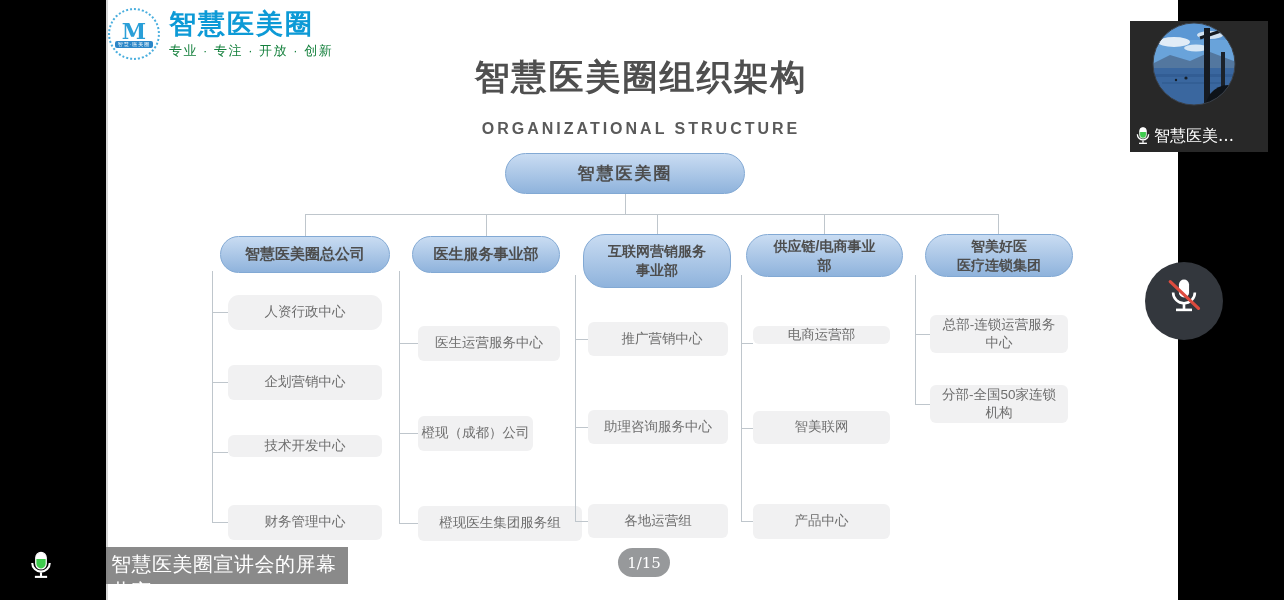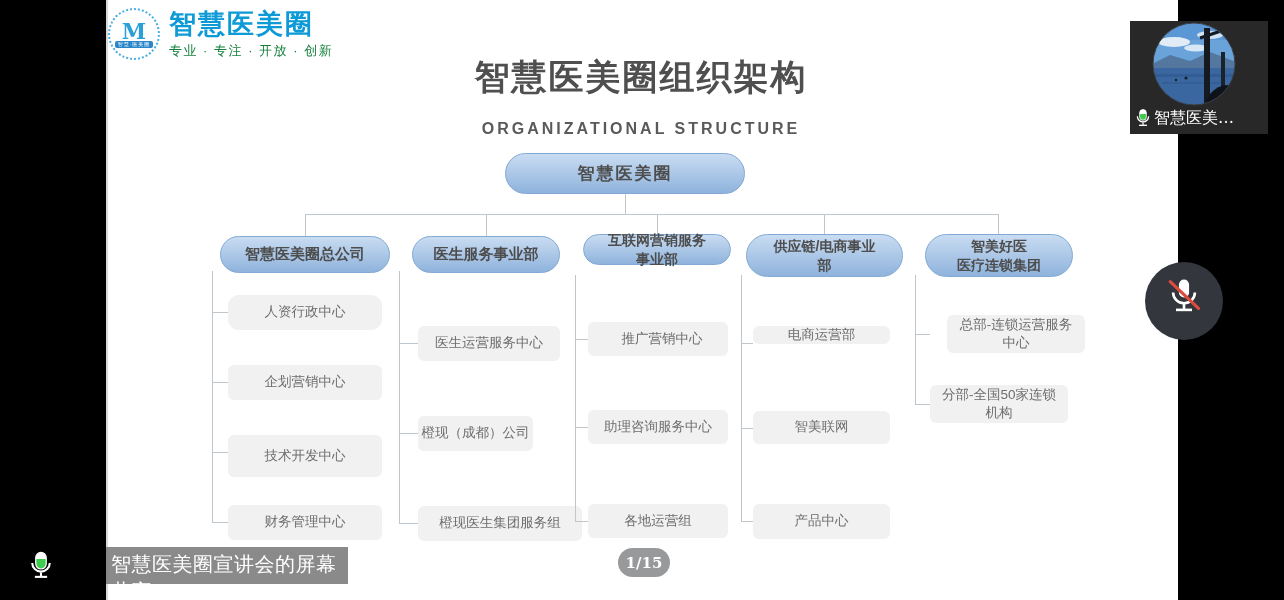--- a/index.html
+++ b/index.html
@@ -23,42 +23,42 @@
   .slide-title{font-size:35px;font-weight:bold;color:#4f4f4f;letter-spacing:2px;}
   .slide-subtitle{font-size:16px;color:#5a5a5a;letter-spacing:3px;margin-top:19px;font-weight:bold;}
 
   
   .pill{position:absolute;box-sizing:border-box;display:flex;align-items:center;justify-content:center;
         text-align:center;white-space:pre-line;font-weight:bold;color:#4d4d4d;
         background:linear-gradient(#c9dcf2,#8fb3dc);border:1px solid #82a9d4;border-radius:22px;}
   .pill.root{left:505px;top:153px;width:240px;height:41px;font-size:17px;letter-spacing:2px;}
   .pill.b1{left:220px;top:236px;width:170px;height:37px;font-size:15px;}
   .pill.b2{left:412px;top:236px;width:148px;height:37px;font-size:15px;}
-  .pill.b3{left:583px;top:234px;width:148px;height:31px;font-size:14px;line-height:1.35;}
+  .pill.b3{left:583px;top:234px;width:148px;height:54px;font-size:14px;line-height:1.35;}
   .pill.b4{left:746px;top:234px;width:157px;height:43px;font-size:14px;line-height:1.35;}
   .pill.b5{left:925px;top:234px;width:148px;height:43px;font-size:14px;line-height:1.35;}
 
   .child{position:absolute;box-sizing:border-box;display:flex;align-items:center;justify-content:center;
          text-align:center;white-space:pre-line;background:#f1f1f2;border-radius:6px;
          color:#6d6d6d;font-size:13.5px;line-height:1.35;}
 
   .line{position:absolute;background:#bfc6cc;}
 
   
   .page-pill{position:absolute;left:618px;top:548px;width:52px;height:29px;border-radius:15px;
              background:#97999b;color:#fff;display:flex;align-items:center;justify-content:center;
-             font-size:15px;font-weight:bold;font-family:"DejaVu Serif", serif;}
+             font-size:15px;font-weight:normal;font-family:"DejaVu Serif", serif;}
 
   
   .share-banner-bg{position:absolute;left:106px;top:547px;width:242px;height:37px;background:rgba(122,122,122,0.88);}
   .share-banner-text{position:absolute;left:111px;top:551px;width:236px;color:#fff;font-size:20px;
              letter-spacing:0.5px;font-family:"DejaVu Serif", serif;}
   .banner-mic{position:absolute;left:27px;top:550px;width:28px;height:31px;}
 
-  .thumb{position:absolute;left:1130px;top:21px;width:138px;height:113px;background:#282828;}
+  .thumb{position:absolute;left:1130px;top:21px;width:138px;height:131px;background:#282828;}
   .thumb .avatar{position:absolute;left:22px;top:1px;width:84px;height:84px;}
   .thumb .label{position:absolute;left:4px;bottom:5px;display:flex;align-items:center;gap:2px;}
   .thumb .label .name{color:#fff;font-size:16px;font-family:"DejaVu Serif", serif;white-space:nowrap;}
   .thumb-mic{width:18px;height:22px;}
 
   .mute-btn{position:absolute;left:1145px;top:262px;width:78px;height:78px;border-radius:50%;
             background:#33373d;display:flex;align-items:center;justify-content:center;cursor:pointer;}
 </style>
 </head>
 <body>
@@ -93,21 +93,21 @@
   <div class="line" style="left:998px;top:214px;width:1px;height:20px;"></div>
 
   <div class="pill b1">智慧医美圈总公司</div>
   <div class="line" style="left:212px;top:271px;width:1px;height:251px;"></div>
   <div class="line" style="left:212px;top:312px;width:16px;height:1px;"></div>
   <div class="line" style="left:212px;top:382px;width:16px;height:1px;"></div>
   <div class="line" style="left:212px;top:452px;width:16px;height:1px;"></div>
   <div class="line" style="left:212px;top:522px;width:16px;height:1px;"></div>
   <div class="child" style="left:228px;top:295px;width:154px;height:35px;border-radius:11px;">人资行政中心</div>
   <div class="child" style="left:228px;top:365px;width:154px;height:35px;">企划营销中心</div>
-  <div class="child" style="left:228px;top:435px;width:154px;height:42px;">技术开发中心</div>
+  <div class="child" style="left:228px;top:435px;width:154px;height:22px;">技术开发中心</div>
   <div class="child" style="left:228px;top:505px;width:154px;height:35px;">财务管理中心</div>
 
   <div class="pill b2">医生服务事业部</div>
   <div class="line" style="left:399px;top:271px;width:1px;height:252px;"></div>
   <div class="line" style="left:399px;top:343px;width:19px;height:1px;"></div>
   <div class="line" style="left:399px;top:433px;width:19px;height:1px;"></div>
   <div class="line" style="left:399px;top:523px;width:19px;height:1px;"></div>
   <div class="child" style="left:418px;top:326px;width:142px;height:35px;">医生运营服务中心</div>
   <div class="child" style="left:418px;top:416px;width:115px;height:35px;">橙现（成都）公司</div>
   <div class="child" style="left:418px;top:506px;width:164px;height:35px;">橙现医生集团服务组</div>
@@ -130,21 +130,21 @@
   <div class="line" style="left:741px;top:521px;width:12px;height:1px;"></div>
   <div class="child" style="left:753px;top:326px;width:137px;height:18px;">电商运营部</div>
   <div class="child" style="left:753px;top:411px;width:137px;height:33px;">智美联网</div>
   <div class="child" style="left:753px;top:504px;width:137px;height:35px;">产品中心</div>
 
   <div class="pill b5">智美好医
 医疗连锁集团</div>
   <div class="line" style="left:915px;top:275px;width:1px;height:130px;"></div>
   <div class="line" style="left:915px;top:334px;width:15px;height:1px;"></div>
   <div class="line" style="left:915px;top:404px;width:15px;height:1px;"></div>
-  <div class="child" style="left:930px;top:315px;width:138px;height:38px;margin-left:17px;">总部-连锁运营服务
+  <div class="child" style="left:930px;top:315px;width:138px;height:38px;">总部-连锁运营服务
 中心</div>
   <div class="child" style="left:930px;top:385px;width:138px;height:38px;">分部-全国50家连锁
 机构</div>
 </div>
 
 <div class="page-pill">1/15</div>
 
 <div class="share-banner-bg"></div>
 <div class="banner-mic">
   <svg width="28" height="31" viewBox="0 0 32 34">

